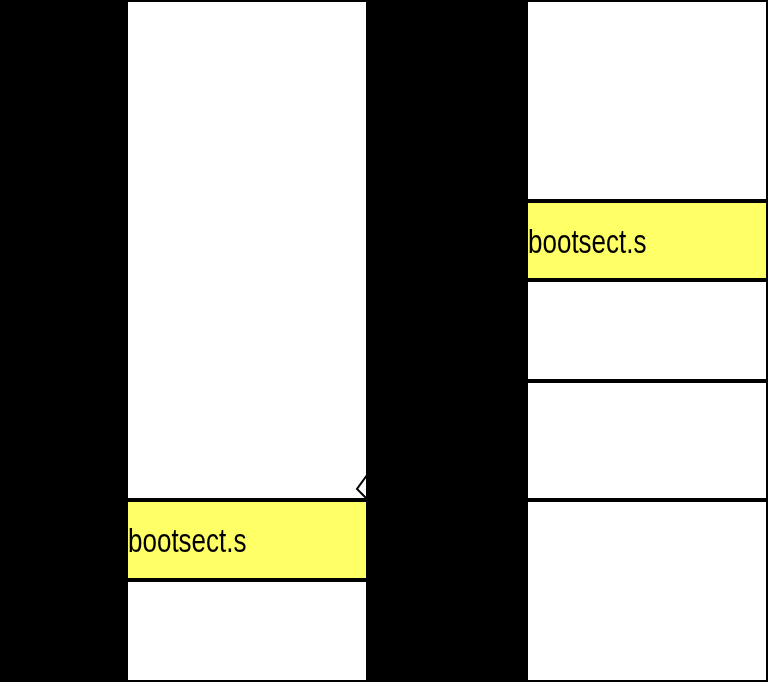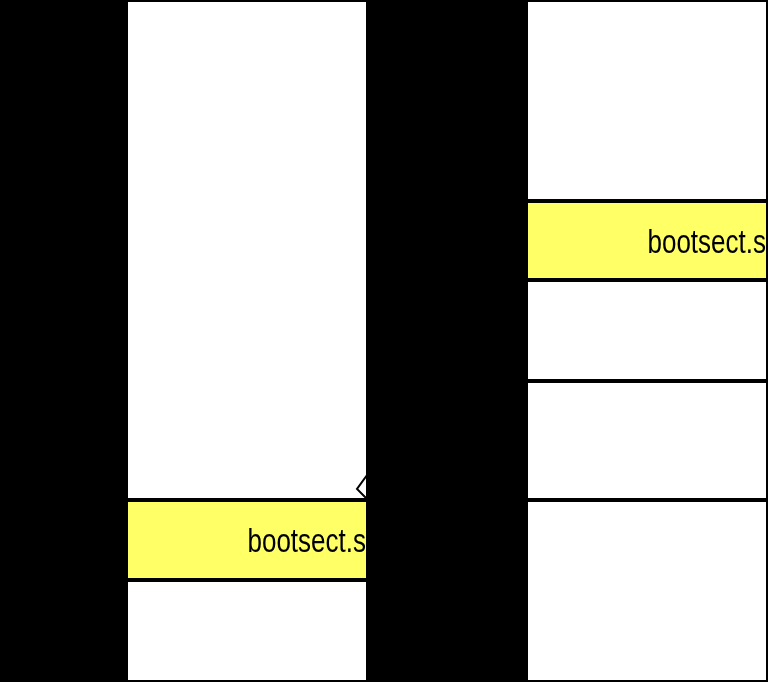--- a/index.html
+++ b/index.html
@@ -14,21 +14,21 @@
     overflow: hidden;
     font-family: "Liberation Sans", sans-serif;
   }
   .memory-box {
     position: absolute;
     box-sizing: border-box;
     background: var(--box-fill, #ffffff);
     border: 2px solid var(--border-color, #000000);
     display: flex;
     align-items: center;
-    justify-content: flex-end;
+    justify-content: flex-start;
   }
   .memory-box.highlight {
     background: var(--highlight-fill, #ffff66);
   }
   .box-label {
     display: inline-block;
     font-size: 26px;
     line-height: 1;
     color: var(--text-color, #000000);
     transform: scale(1, 1.28);

